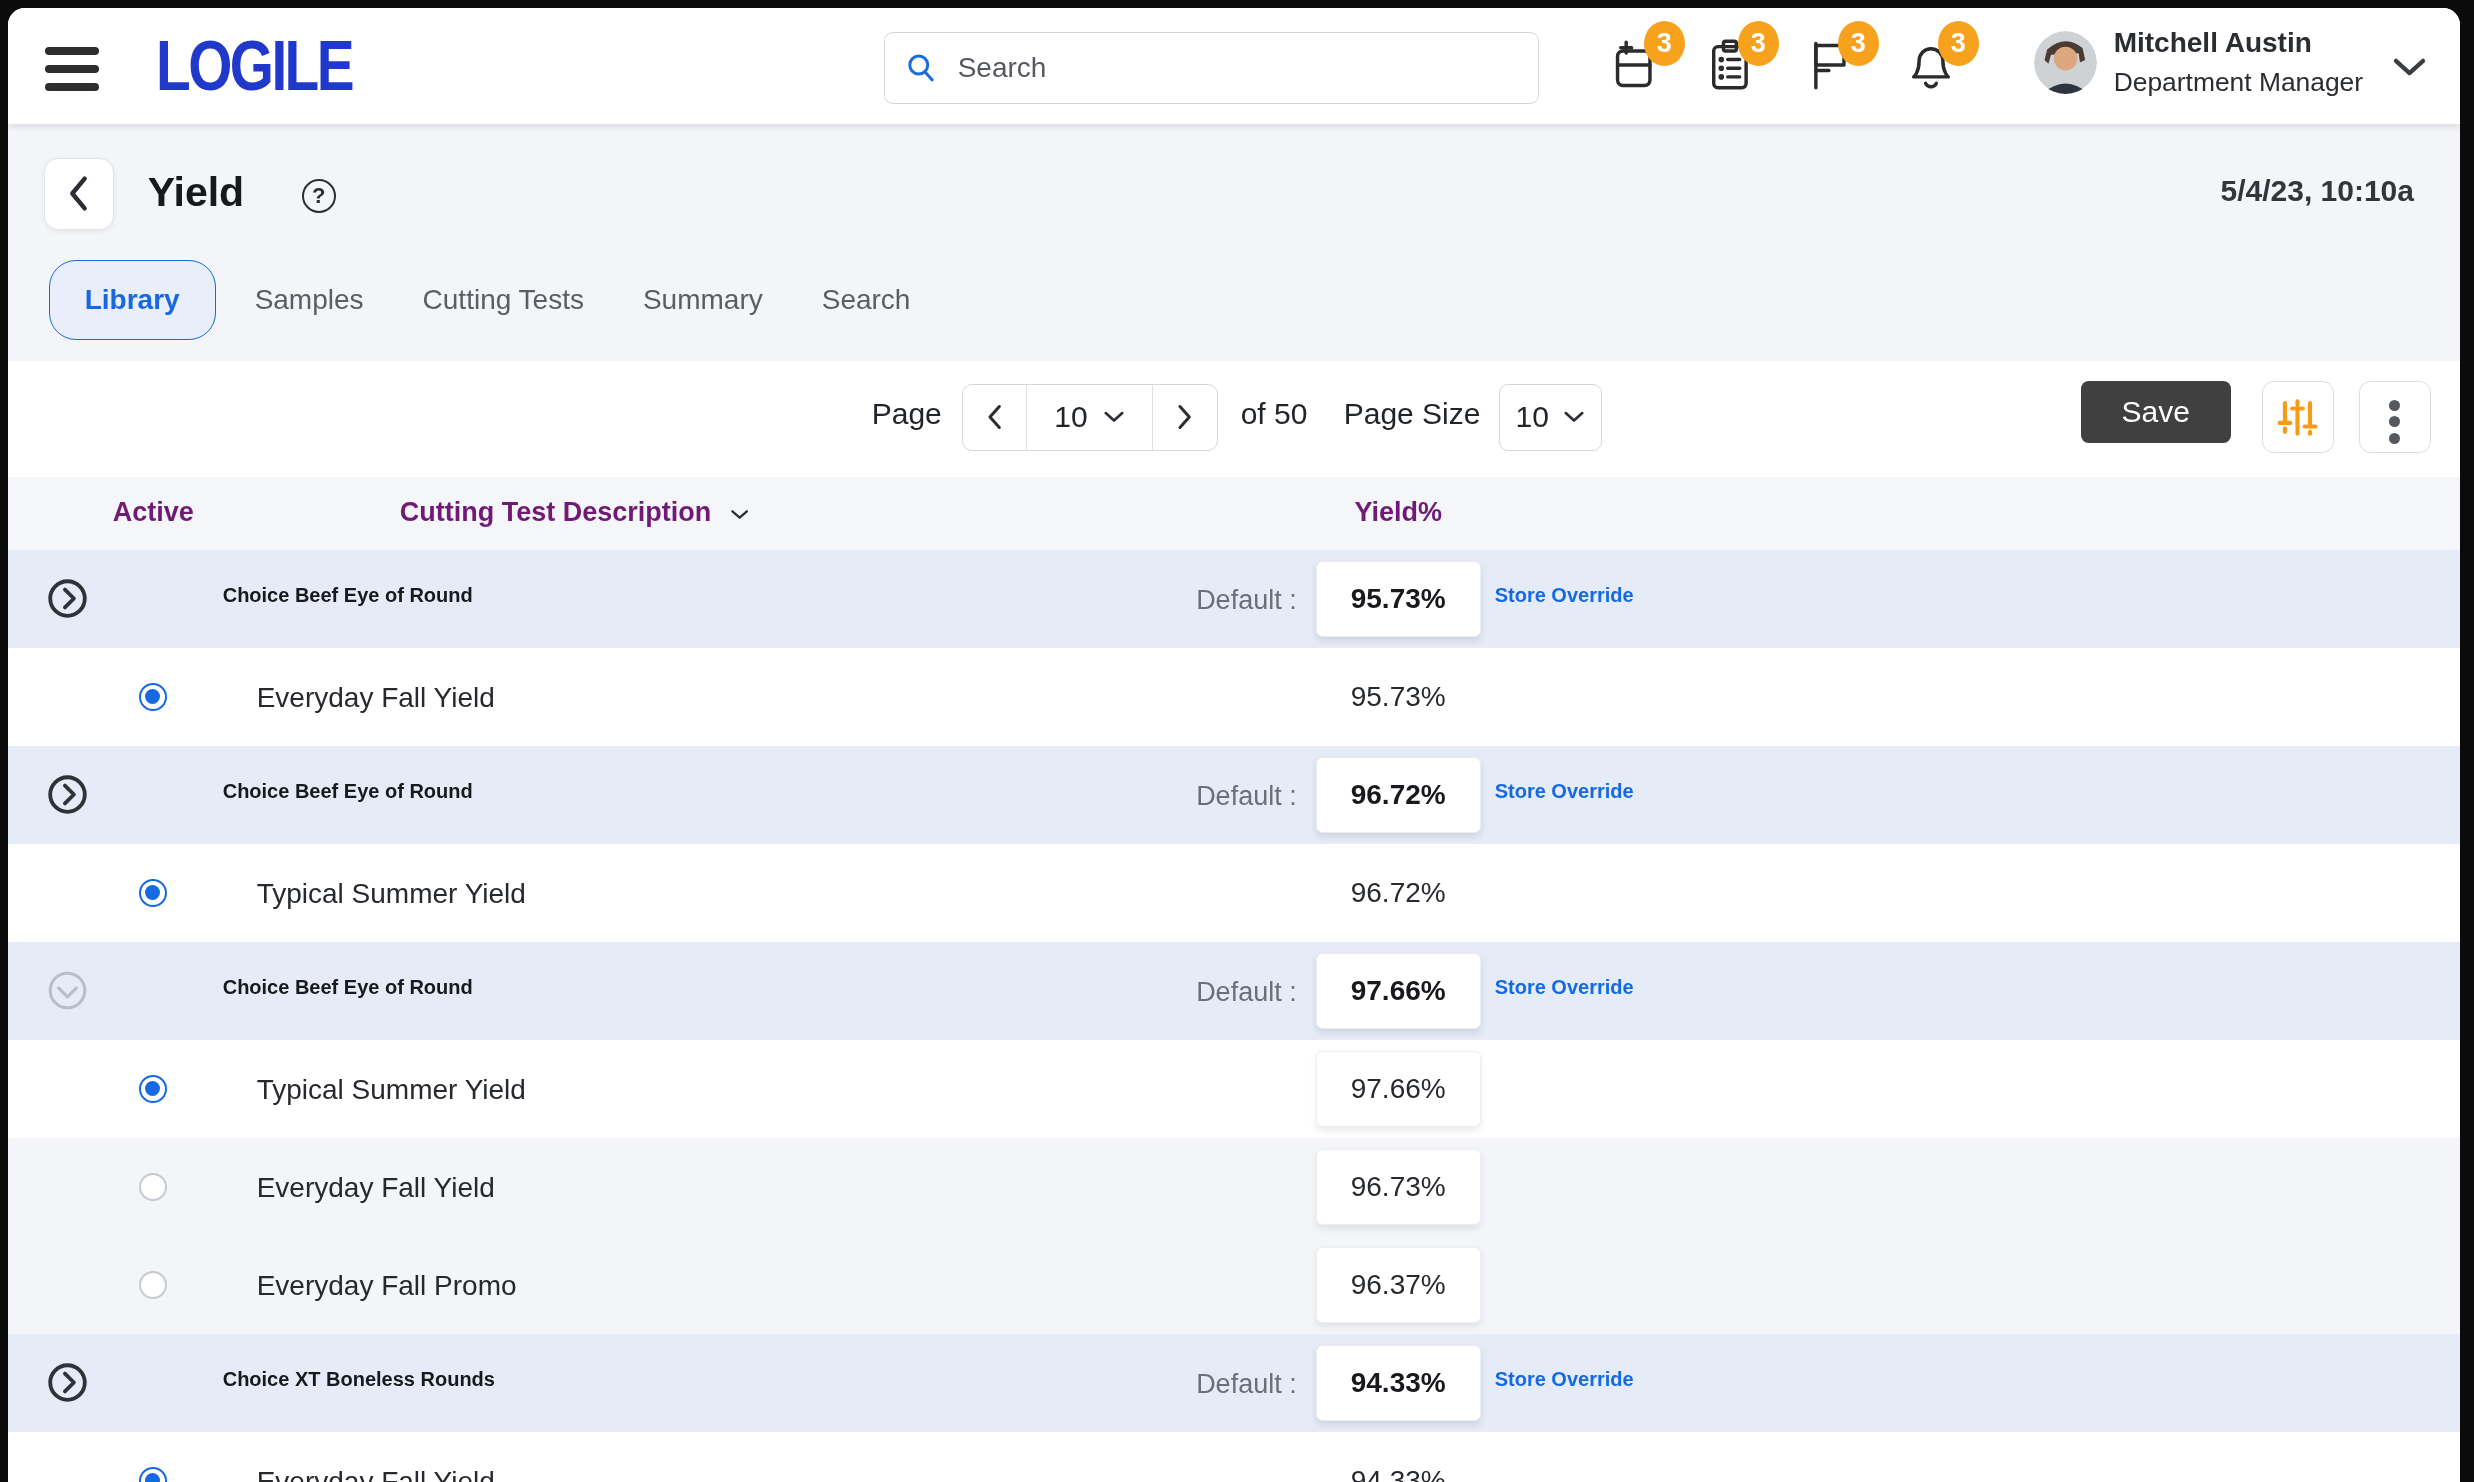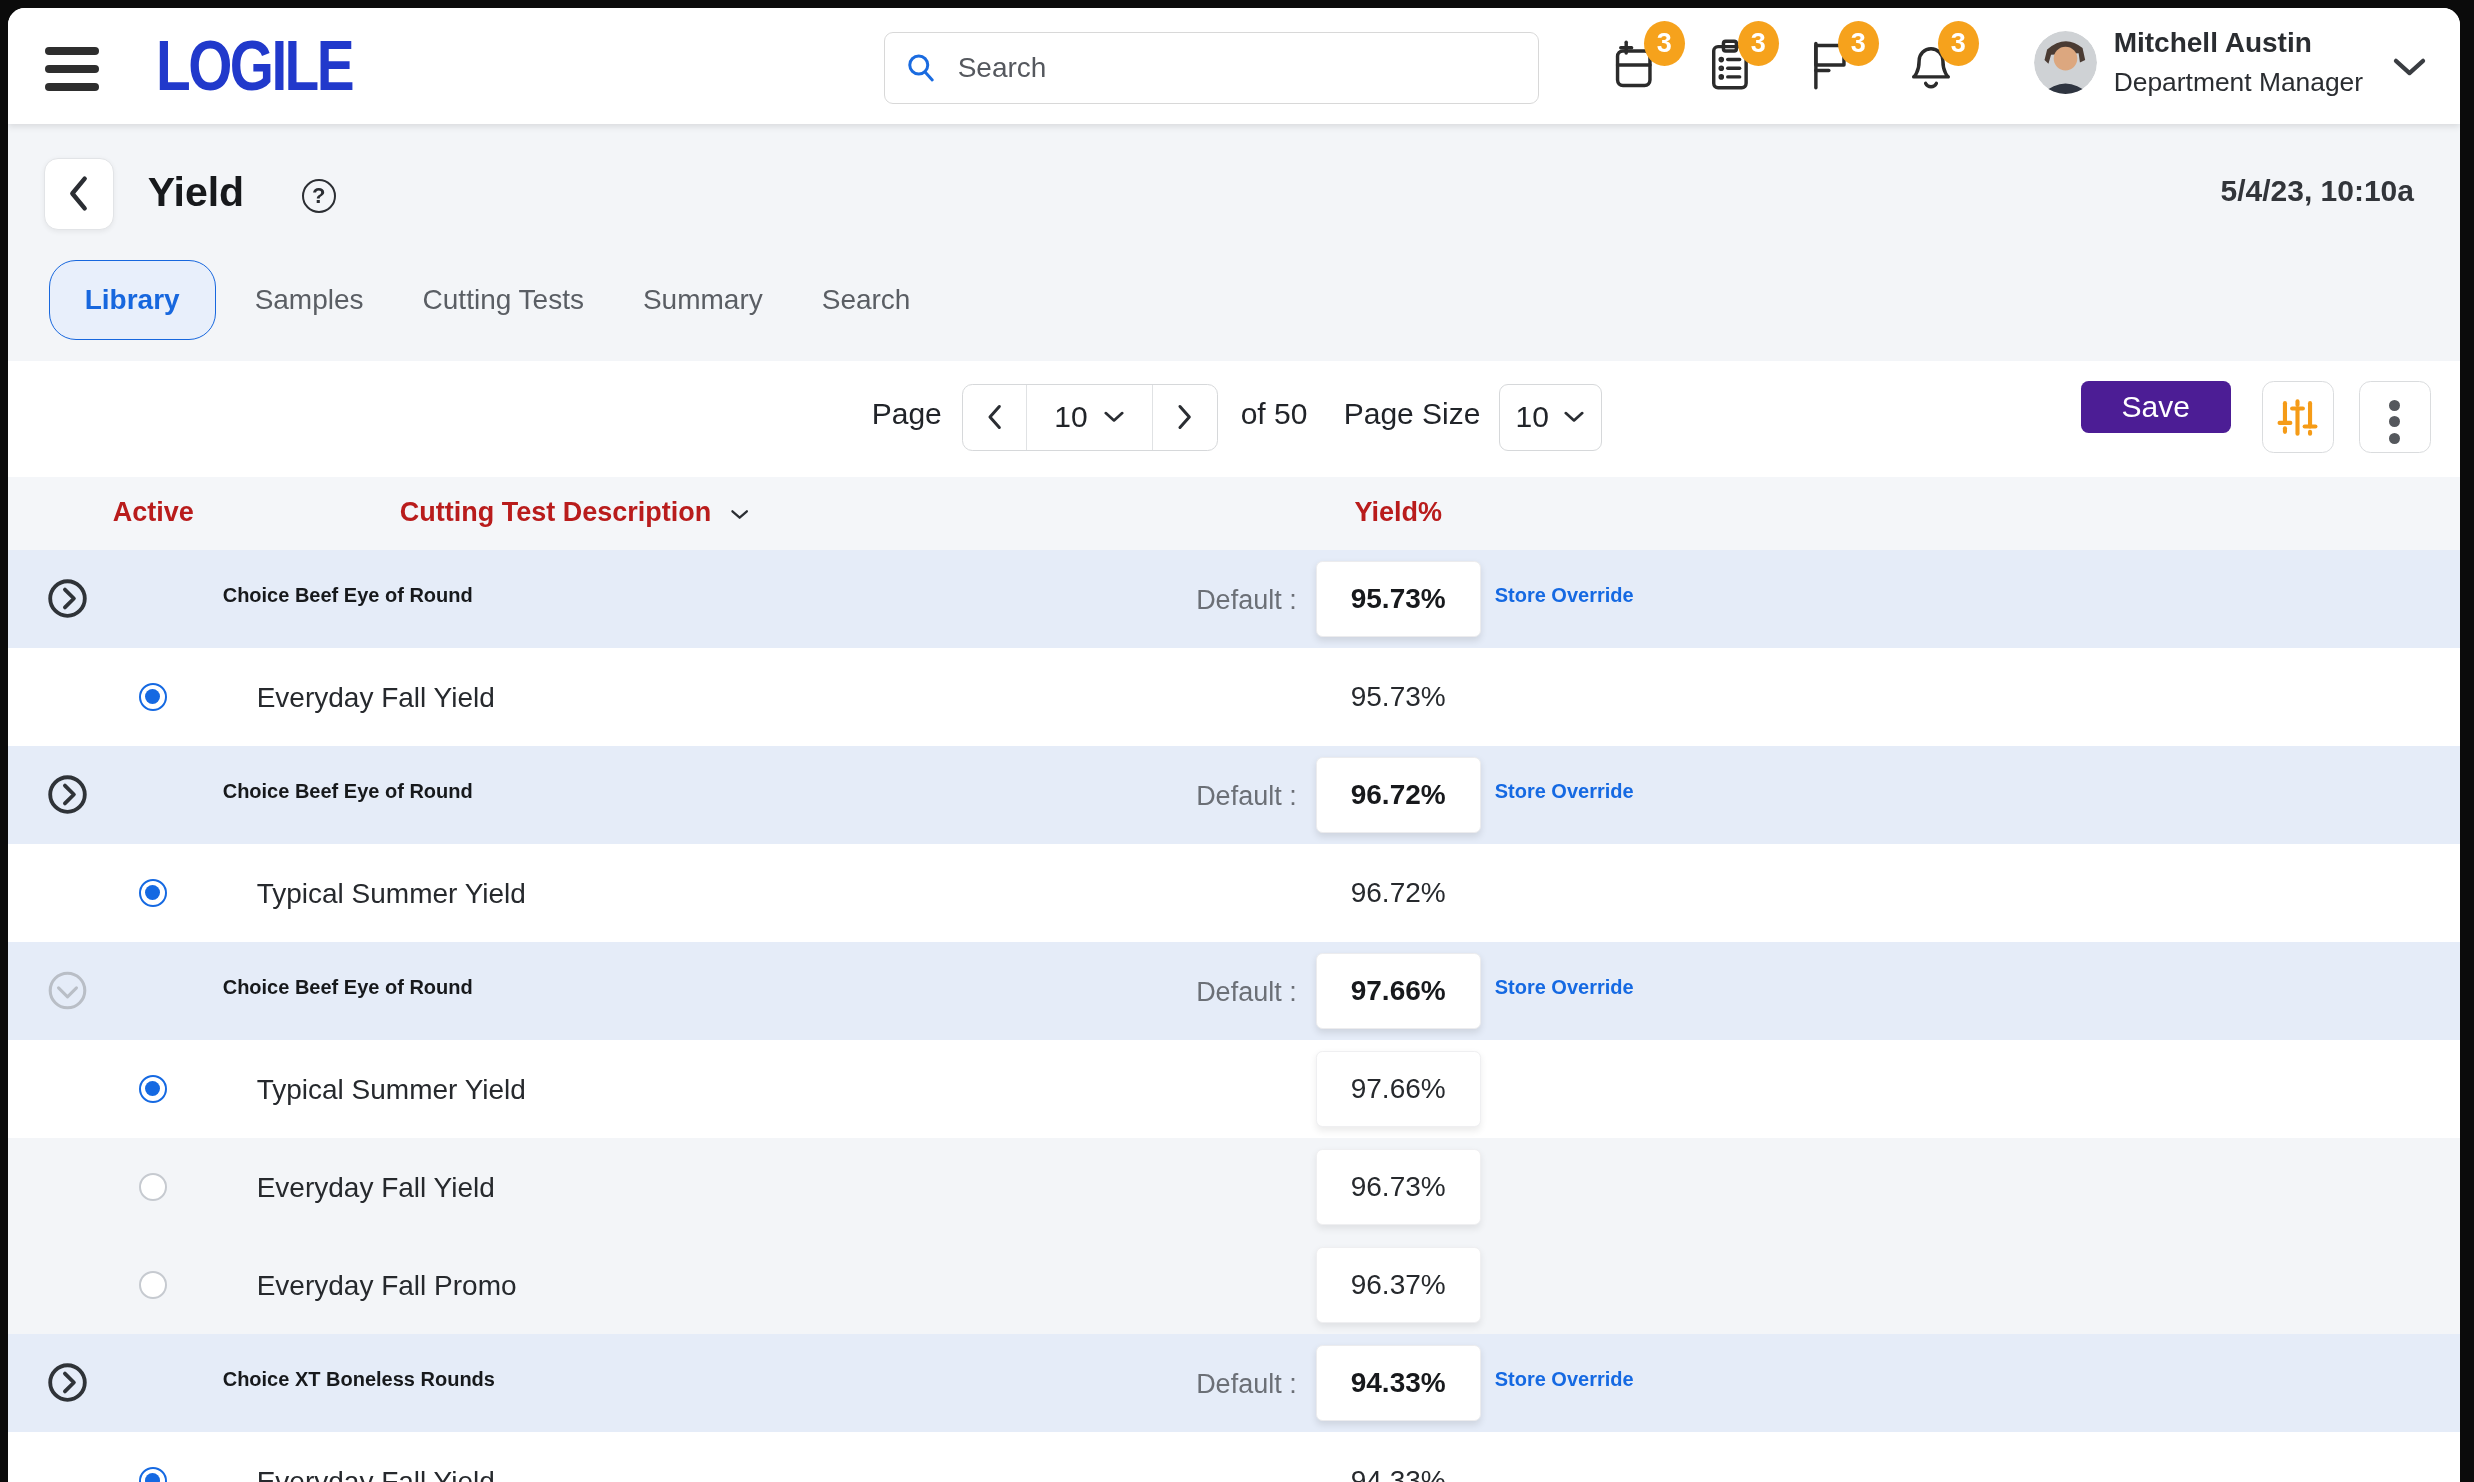--- a/index.html
+++ b/index.html
@@ -48,29 +48,29 @@
   .toolzone{position:absolute;left:0;top:353px;right:0;height:116px;background:#fff}
   .tz-label{position:absolute;top:36px;font-size:30px;color:#212429}
   .pager{position:absolute;left:954px;top:23px;width:256px;height:67px;border:1.3px solid #d6d8da;
          border-radius:10.3px;background:#fff;display:flex;box-sizing:border-box;overflow:hidden}
   .pager .pbtn{width:64px;display:flex;align-items:center;justify-content:center;cursor:pointer}
   .pager .psel{width:125px;border-left:1.3px solid #e0e2e4;border-right:1.3px solid #e0e2e4;display:flex;
                align-items:center;justify-content:center;gap:15.5px;font-size:30px;color:#212429;cursor:pointer}
   .size-sel{position:absolute;left:1491px;top:23px;width:103px;height:67px;border:1.3px solid #d6d8da;border-radius:9px;
             background:#fff;display:flex;align-items:center;justify-content:center;gap:14px;font-size:30px;
             color:#212429;cursor:pointer;box-sizing:border-box}
-  .save-btn{position:absolute;left:2073px;top:20.6px;width:150px;height:52px;background:#4c1d95;border:none;
+  .save-btn{position:absolute;left:2073px;top:20.6px;width:150px;height:62px;background:#404040;border:none;
             border-radius:7.7px;color:#fff;font-size:30px;font-family:"Liberation Sans",sans-serif;cursor:pointer}
   .sq-btn{position:absolute;top:20.6px;width:72px;height:72px;background:#fff;border:1.3px solid #dadcde;
           border-radius:11.6px;display:flex;align-items:center;justify-content:center;cursor:pointer;box-sizing:border-box}
   .kebab i{display:block;width:11px;height:11px;border-radius:50%;background:#55585d;margin:5.8px auto}
 
   
   .thead{position:absolute;left:0;top:469px;right:0;height:73px;background:#f4f6f9}
-  .th{position:absolute;top:20.6px;font-size:27px;font-weight:600;color:#b91c1c}
+  .th{position:absolute;top:20.6px;font-size:27px;font-weight:600;color:#701a75}
   .tbody{position:absolute;left:0;top:542px;right:0;bottom:0}
   .row{position:relative;height:98px}
   .row.group{background:#e5ecf8}
   .row.shaded{background:#f3f5f8}
   .expander{position:absolute;left:39px;top:28px;width:41px;height:41px;cursor:pointer}
   .radio{position:absolute;left:131px;top:35px;width:28px;height:28px;border-radius:50%;
          border:2.3px solid #c6cad0;background:#fff;box-sizing:border-box;cursor:pointer}
   .radio.selected{border-color:#1569e2}
   .radio.selected .dot{position:absolute;left:4.2px;top:4.2px;width:15.5px;height:15.5px;border-radius:50%;background:#1569e2}
   .gdesc{position:absolute;left:215px;top:34px;font-size:20px;font-weight:700;color:#17191c;white-space:nowrap}

